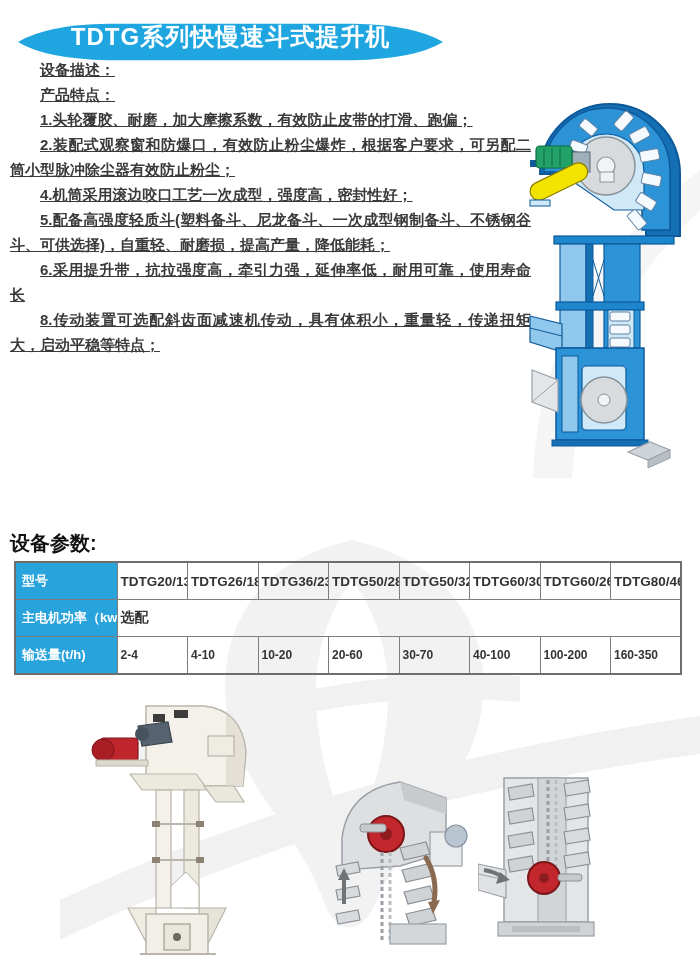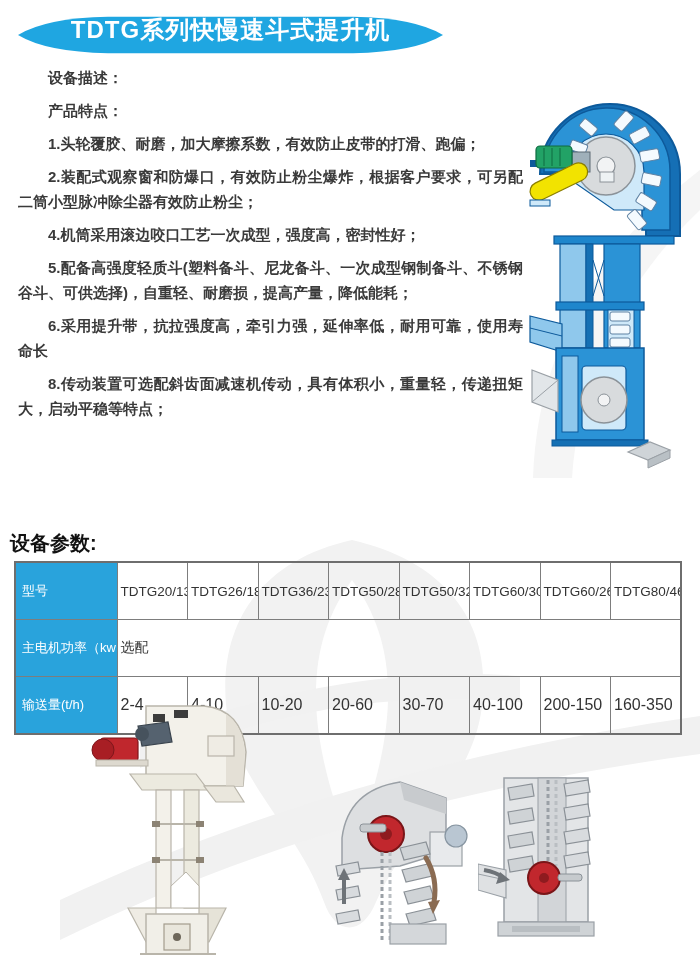--- a/index.html
+++ b/index.html
@@ -5,53 +5,53 @@
   html,body{margin:0;padding:0;background:#fff;}
   .page{
     position:relative;width:700px;height:958px;background:#ffffff;overflow:hidden;
     font-family:"Liberation Sans","DejaVu Sans",sans-serif;color:#333;
   }
   .layer{position:absolute;inset:0;}
   .watermark{z-index:0;pointer-events:none;}
   .content{z-index:1;}
 
   
-  .banner{position:absolute;left:18px;top:16px;width:425px;height:28px;}
+  .banner{position:absolute;left:18px;top:23px;width:425px;height:28px;}
   .banner svg{position:absolute;inset:0;}
   .banner .banner-text{
     position:absolute;inset:0;display:flex;align-items:center;justify-content:center;
     color:#ffffff;font-size:24px;font-weight:bold;letter-spacing:1px;white-space:nowrap;
   }
 
   
   .desc{
     position:absolute;left:10px;top:57px;width:521px;
     font-size:15px;line-height:25px;font-weight:bold;color:#3a3a3a;text-align:justify;
   }
-  .desc p{margin:8px;text-indent:2em;}
+  .desc p{margin:0;text-indent:2em;text-decoration:underline;}
 
   
   .lineart{position:absolute;left:528px;top:60px;width:172px;height:446px;}
 
   
   .params-heading{position:absolute;left:10px;top:530px;font-size:20px;font-weight:bold;color:#111;}
   table.ptable{
     position:absolute;left:14px;top:561px;width:668px;border-collapse:collapse;table-layout:fixed;
     border:2px solid #6e6e6e;background:transparent;
   }
   table.ptable th,table.ptable td{
     border:1px solid #7d7d7d;height:36px;vertical-align:middle;
-    font-weight:normal;color:#333;padding:10px 3px;overflow:hidden;white-space:nowrap;
+    font-weight:bold;color:#333;padding:0 3px;overflow:hidden;white-space:nowrap;
   }
   table.ptable th{
     background:#29a3dc;color:#ffffff;text-align:left;font-size:13px;padding-left:6px;
   }
   td.model-cell{font-size:13.5px;padding-left:3px;}
   td.power-cell{font-size:14px;padding-left:7px;font-weight:bold;color:#2f2f2f;}
-  td.capacity-cell{font-size:16px;padding-left:7px;}
+  td.capacity-cell{font-size:12px;padding-left:7px;}
 
   
   .photo{position:absolute;left:76px;top:690px;width:250px;height:266px;}
   .cut-head{position:absolute;left:334px;top:774px;width:136px;height:176px;}
   .cut-boot{position:absolute;left:478px;top:766px;width:136px;height:184px;}
   svg{display:block;}
 </style>
 </head>
 <body>
 
@@ -181,21 +181,21 @@
         <td class="power-cell" colspan="8">选配</td>
       </tr>
       <tr>
         <th>输送量(t/h)</th>
         <td class="capacity-cell">2-4</td>
         <td class="capacity-cell">4-10</td>
         <td class="capacity-cell">10-20</td>
         <td class="capacity-cell">20-60</td>
         <td class="capacity-cell">30-70</td>
         <td class="capacity-cell">40-100</td>
-        <td class="capacity-cell">200-150</td>
+        <td class="capacity-cell">100-200</td>
         <td class="capacity-cell">160-350</td>
       </tr>
     </tbody>
       </table>
 
     <div class="photo">
       <svg viewBox="0 0 250 266">
 
         <path d="M70,16 L128,16 Q166,20 170,62 L167,96 L118,96 L70,88 Z" fill="#f3f1ea" stroke="#b9b5aa" stroke-width="1.5"></path>
         <path d="M150,24 Q166,34 169,62 L167,96 L150,96 Z" fill="#e4e0d6"></path>

